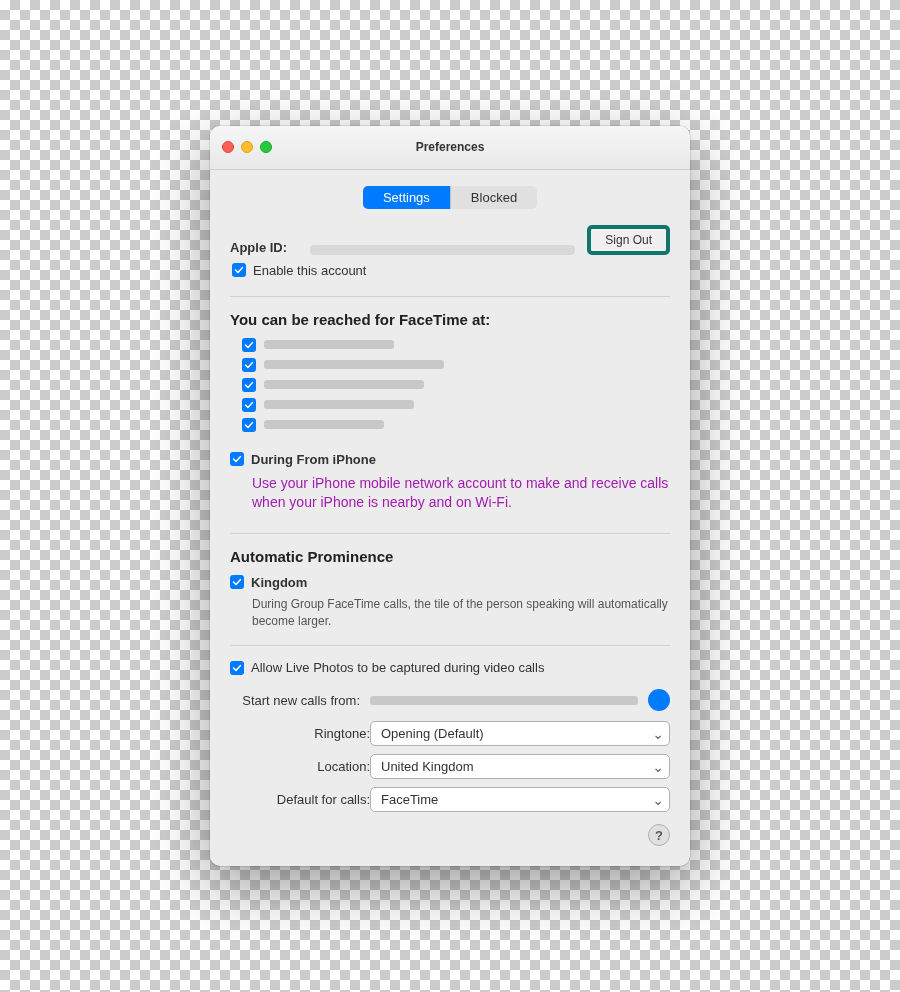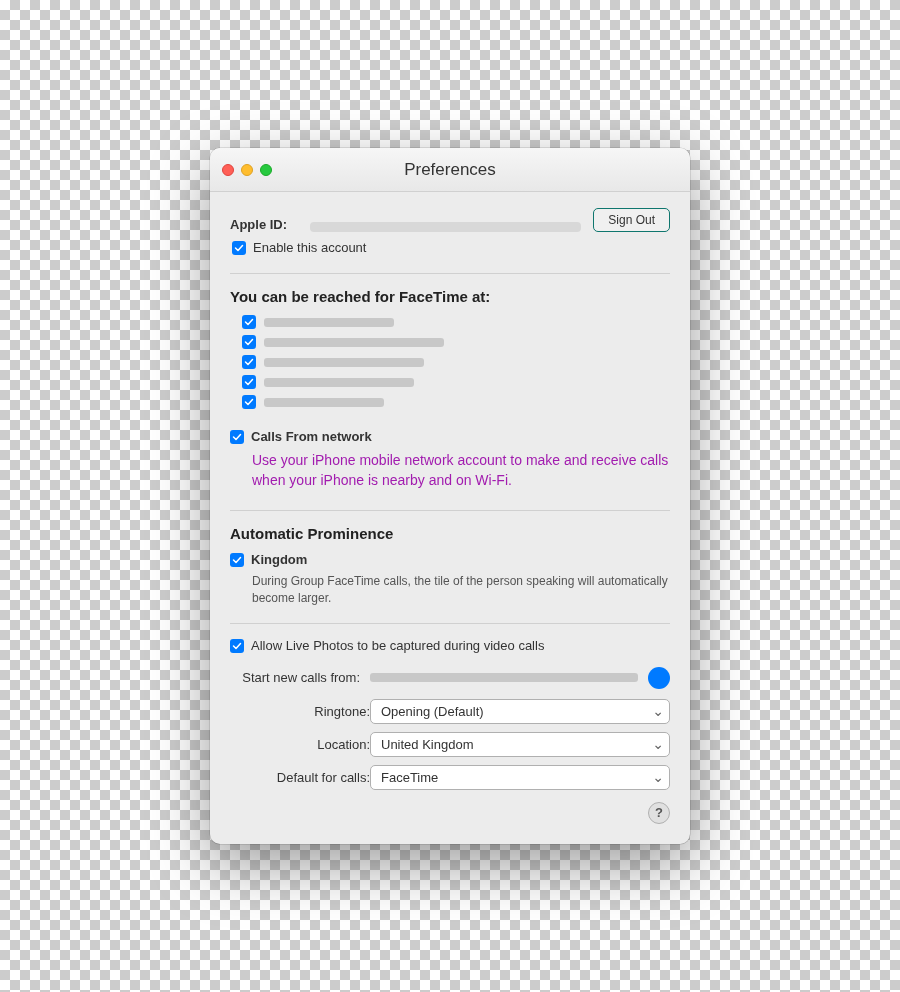--- a/index.html
+++ b/index.html
@@ -48,22 +48,22 @@
     }
 
     .traffic-light.close { background: #ff5f56; border: 0.5px solid #e0443e; }
     .traffic-light.minimize { background: #ffbd2e; border: 0.5px solid #dea123; }
     .traffic-light.maximize { background: #27c93f; border: 0.5px solid #1aab29; }
 
     .titlebar-title {
       position: absolute;
       left: 50%;
       transform: translateX(-50%);
-      font-size: 17px;
-      font-weight: 400;
+      font-size: 12px;
+      font-weight: 700;
       color: #333;
     }
 
     
     .content {
       padding: 16px 20px 20px;
     }
 
     
     .segmented-control {
@@ -112,30 +112,30 @@
       flex: 1;
       background: #d8d8d8;
       height: 10px;
       border-radius: 4px;
       margin-right: 12px;
     }
 
     .sign-out-btn {
       padding: 4px 14px;
       background: #f0f0f0;
-      border: 1px solid #0f766e;
+      border: 4px solid #0f766e;
       border-radius: 5px;
       font-size: 12px;
       cursor: pointer;
       color: #333;
     }
 
     .enable-row {
       display: flex;
-      align-items: flex-end;
+      align-items: flex-start;
       gap: 7px;
       margin-bottom: 18px;
       margin-left: 2px;
     }
 
     
     .section-heading {
       font-size: 15px;
       font-weight: 700;
       color: #222;
@@ -349,20 +349,24 @@
     <div class="traffic-lights">
       <div class="traffic-light close"></div>
       <div class="traffic-light minimize"></div>
       <div class="traffic-light maximize"></div>
     </div>
     <span class="titlebar-title">Preferences</span>
   </div>
 
   <div class="content">
 
+    <div class="segmented-control">
+      <button class="seg-btn active">Settings</button>
+      <button class="seg-btn inactive">Blocked</button>
+    </div>
 
     <div class="apple-id-row">
       <span class="apple-id-label">Apple ID:</span>
       <div class="apple-id-value"></div>
       <button class="sign-out-btn">Sign Out</button>
     </div>
 
     <div class="enable-row">
       <div class="checkbox">
         <svg viewBox="0 0 10 10" fill="none">
@@ -419,21 +423,21 @@
       </div>
     </div>
 
     <div class="calls-section">
       <div class="calls-row">
         <div class="checkbox">
           <svg viewBox="0 0 10 10" fill="none">
             <polyline points="1.5,5 4,7.5 8.5,2.5" stroke="white" stroke-width="1.5" stroke-linecap="round" stroke-linejoin="round"></polyline>
           </svg>
         </div>
-        <span class="label-text-bold">Calls From network</span>
+        <span class="label-text-bold">During From iPhone</span>
       </div>
       <div class="calls-description">Use your iPhone mobile network account to make and receive calls when your iPhone is nearby and on Wi-Fi.</div>
     </div>
 
     <div class="divider"></div>
 
     <div class="auto-prominence">
       <div class="section-heading">Automatic Prominence</div>
       <div class="speaking-row">
         <div class="checkbox">

